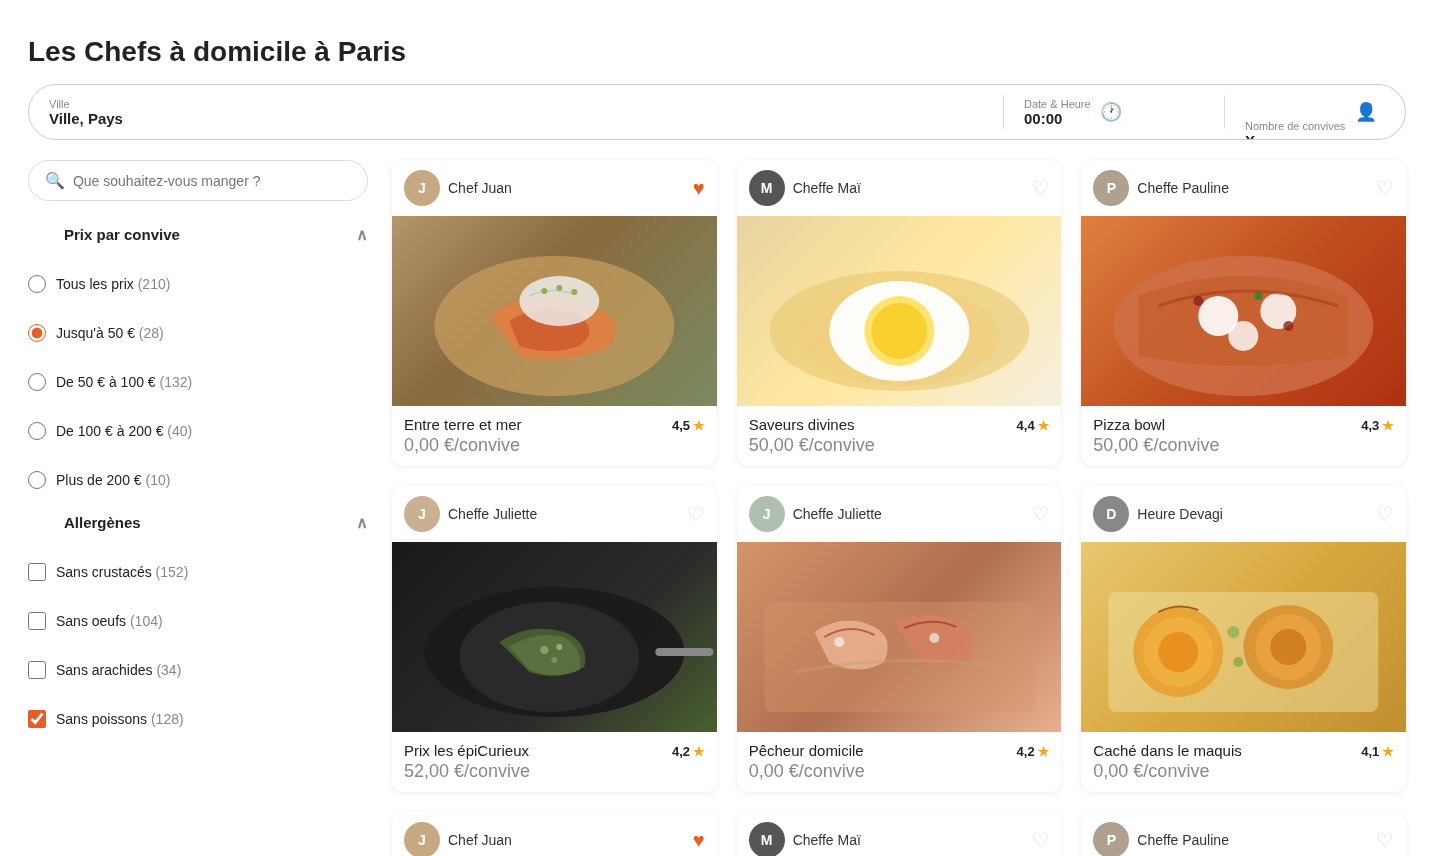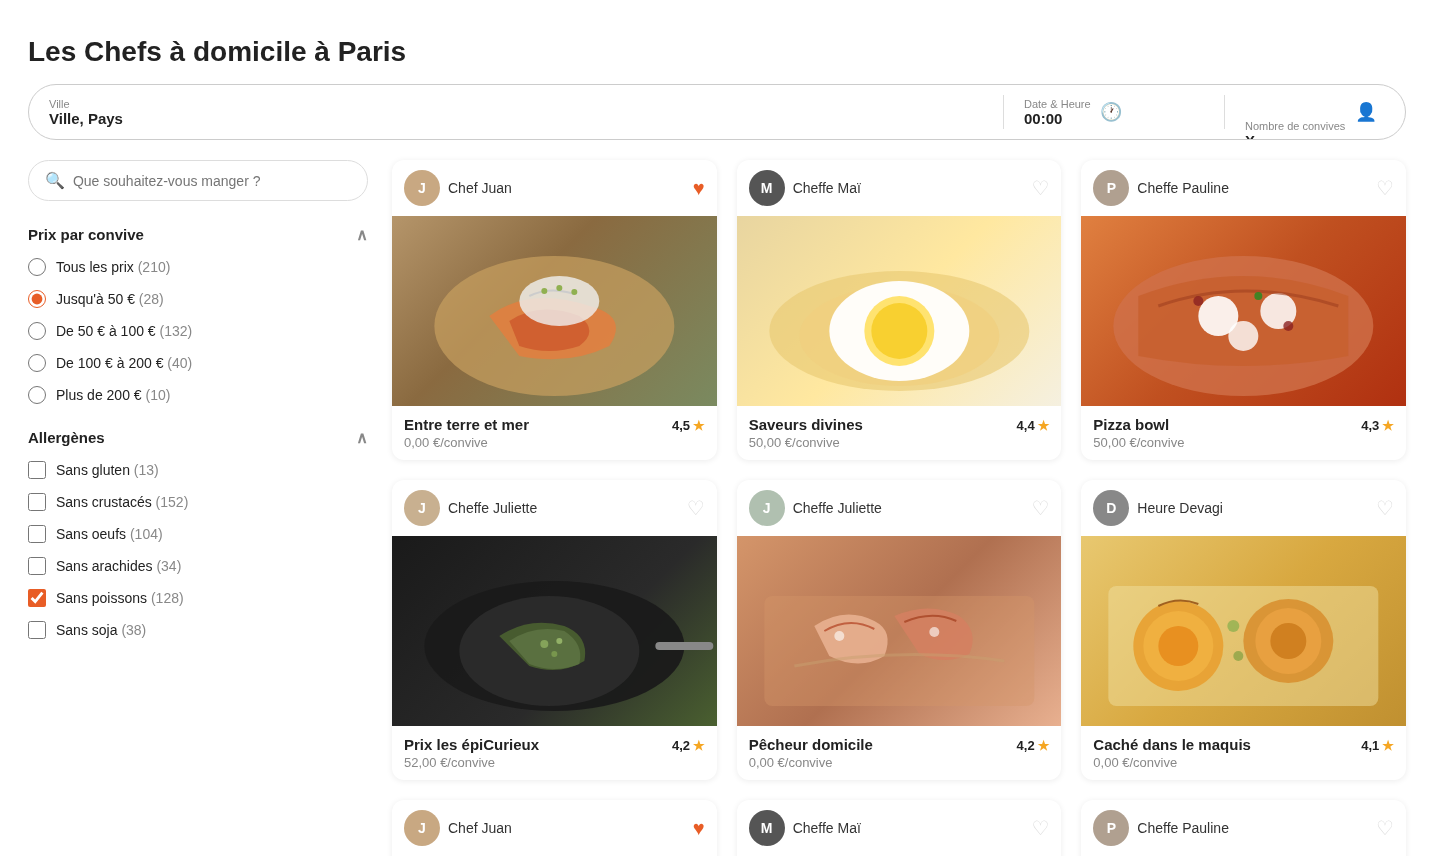--- a/index.html
+++ b/index.html
@@ -70,30 +70,32 @@
     .sidebar-search .search-icon { color: #aaa; font-size: 16px; }
 
     .filter-section { margin-bottom: 24px; }
     .filter-section-header {
       display: flex;
       justify-content: space-between;
       align-items: center;
       margin-bottom: 14px;
       font-size: 15px;
       font-weight: 600;
+      margin-left: 36px;
     }
     .filter-section-header .chevron { color: #888; font-size: 16px; }
 
     .radio-group, .checkbox-group { display: flex; flex-direction: column; gap: 14px; }
 
     .radio-item, .checkbox-item {
       display: flex;
       align-items: center;
       gap: 10px;
       cursor: pointer;
+      margin-top: 17px;
     }
     .radio-item input[type="radio"], .checkbox-item input[type="checkbox"] {
       width: 18px; height: 18px; cursor: pointer;
       accent-color: #e85d26;
     }
     .count { color: #888; }
 
     
     .grid { flex: 1; display: grid; grid-template-columns: repeat(3, 1fr); gap: 20px; }
 
@@ -135,22 +137,22 @@
       overflow: hidden;
       position: relative;
     }
 
     .card-footer {
       display: flex;
       justify-content: space-between;
       align-items: flex-start;
       padding: 10px 12px;
     }
-    .card-footer .dish-name { font-size: 15px; font-weight: 700; color: #222; }
-    .card-footer .dish-price { font-size: 13px; color: #888; margin-top: 2px; }
+    .card-footer .dish-name { font-size: 15px; font-weight: 400; color: #222; }
+    .card-footer .dish-price { font-size: 18px; color: #888; margin-top: 2px; }
     .card-footer .rating { display: flex; align-items: center; gap: 3px; font-size: 13px; font-weight: 600; color: #222; white-space: nowrap; margin-top: 2px; }
     .card-footer .rating .star { color: #f5a623; font-size: 13px; }
   </style>
 </head>
 <body>
 
 <h1 class="page-title">Les Chefs à domicile à Paris</h1>
 
 <div class="search-bar">
   <div class="search-bar-city">
@@ -214,41 +216,33 @@
     </div>
 
     <div class="filter-section">
       <div class="filter-section-header">
         <span>Allergènes</span>
         <span class="chevron">∧</span>
       </div>
       <div class="checkbox-group">
         <label class="checkbox-item">
           <input type="checkbox" style="">
-          <span>Sans gluten <span class="count">(13)</span></span>
-        </label>
-        <label class="checkbox-item">
-          <input type="checkbox" style="">
           <span>Sans crustacés <span class="count">(152)</span></span>
         </label>
         <label class="checkbox-item">
           <input type="checkbox" style="">
           <span>Sans oeufs <span class="count">(104)</span></span>
         </label>
         <label class="checkbox-item">
           <input type="checkbox" style="">
           <span>Sans arachides <span class="count">(34)</span></span>
         </label>
         <label class="checkbox-item">
           <input type="checkbox" checked="" style="">
           <span>Sans poissons <span class="count">(128)</span></span>
-        </label>
-        <label class="checkbox-item">
-          <input type="checkbox" style="">
-          <span>Sans soja <span class="count">(38)</span></span>
         </label>
       </div>
     </div>
 
   </aside>
 
   <div class="grid" id="cards-grid">
   <div class="card">
     <div class="card-header">
       <div class="chef-info">

